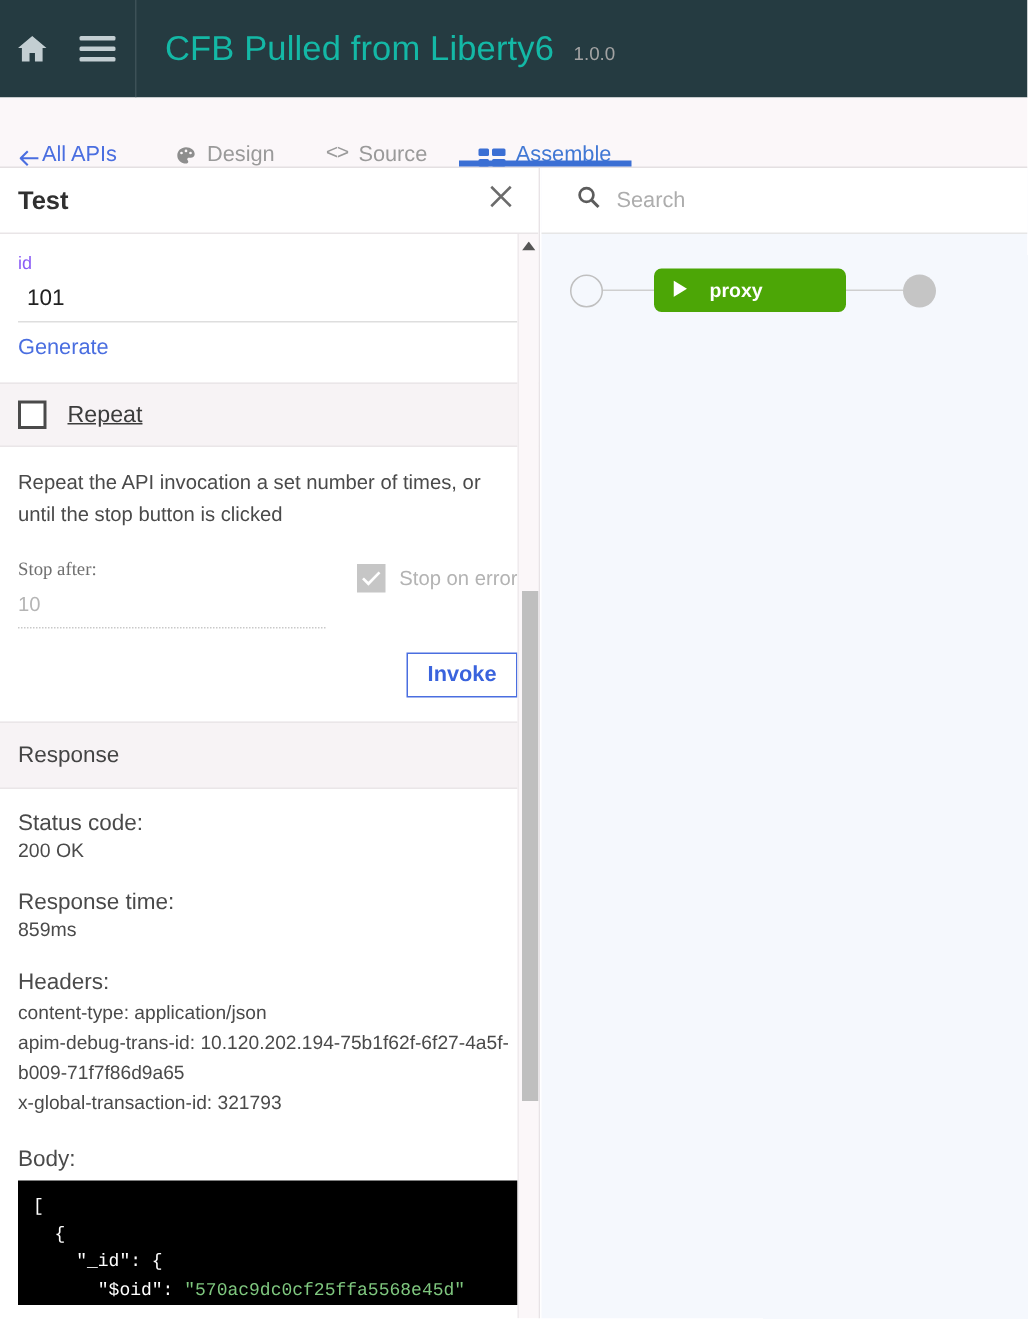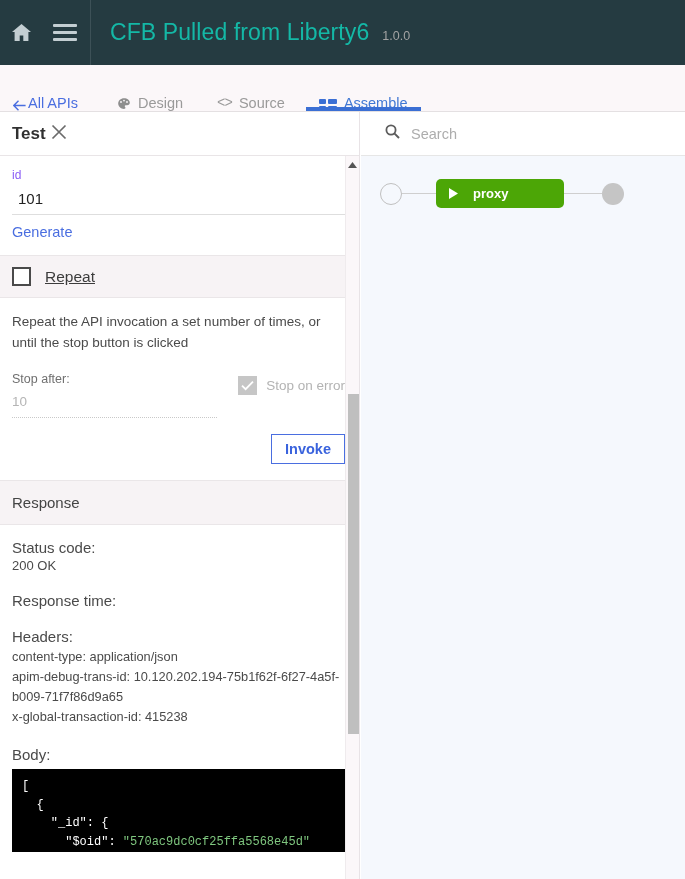--- a/index.html
+++ b/index.html
@@ -65,21 +65,21 @@
   .body { position: absolute; top: 112px; left: 0; right: 0; bottom: 0; }
 
   
   .testpanel {
     position: absolute; left: 0; top: 0; bottom: 0; width: 360px;
     background: #fff; overflow: hidden;
     border-right: 1px solid #e8e3e6;
   }
   .test-header {
     height: 44px; display: flex; align-items: center;
-    padding: 0 12px 0 12px;
+    justify-content: space-between; padding: 0 12px 0 12px;
     border-bottom: 1px solid #e9e5e7; background: #fff;
   }
   .test-title { font-size: 17px; color: #303030; font-weight: 700; }
   .close-x {
     width: 26px; height: 26px; display: flex; align-items: center;
     justify-content: center; cursor: pointer;
   }
   .scroll-area {
     position: absolute; top: 44px; left: 0; right: 0; bottom: 0;
     overflow: hidden;
@@ -102,21 +102,21 @@
   .cb.checked-disabled {
     border: none; background: #c6c6c6;
     display: flex; align-items: center; justify-content: center;
   }
   .repeat-label { font-size: 15.5px; color: #3c3c3c; text-decoration: underline; }
 
   .desc { padding: 14px 14px 10px 12px; font-size: 13.5px; color: #4a4a4a; line-height: 1.55; }
 
   .stoprow { display: flex; align-items: flex-start; padding: 8px 14px 0 12px; }
   .stop-left { flex: 1; }
-  .stop-label { font-size: 12.5px; color: #6f6f6f; }
+  .stop-label { font-size: 12.5px; color: #6f6f6f; font-family: Liberation Serif, serif; }
   .stop-input {
     margin-top: 8px; width: 205px;
     font-size: 13.5px; color: #b5b5b5;
     padding-bottom: 8px;
     border-bottom: 1px dotted #c9c9c9;
   }
   .stop-right { display: flex; align-items: center; gap: 9px; padding-top: 4px; }
   .stop-err-label { font-size: 13.5px; color: #b3b3b3; }
 
   .invoke-row { display: flex; justify-content: flex-end; padding: 16px 14px 16px 0; }
@@ -308,26 +308,27 @@
 
         <div class="response-band">Response</div>
 
         <div class="resp-body">
           <div class="resp-group">
             <div class="resp-h">Status code:</div>
             <div class="resp-v">200 OK</div>
           </div>
           <div class="resp-group">
             <div class="resp-h">Response time:</div>
+            <div class="resp-v">859ms</div>
           </div>
           <div class="resp-group">
             <div class="resp-h">Headers:</div>
             <div class="hdr-line">content-type: application/json</div>
             <div class="hdr-line">apim-debug-trans-id: 10.120.202.194-75b1f62f-6f27-4a5f-b009-71f7f86d9a65</div>
-            <div class="hdr-line">x-global-transaction-id: 415238</div>
+            <div class="hdr-line">x-global-transaction-id: 321793</div>
           </div>
           <div>
             <div class="resp-h">Body:</div>
           </div>
         </div>
 
         <div class="code-block"><span>[</span>
 <span>  {</span>
 <span>    "_id": {</span>
 <span>      "$oid": </span><span class="str">"570ac9dc0cf25ffa5568e45d"</span></div>

